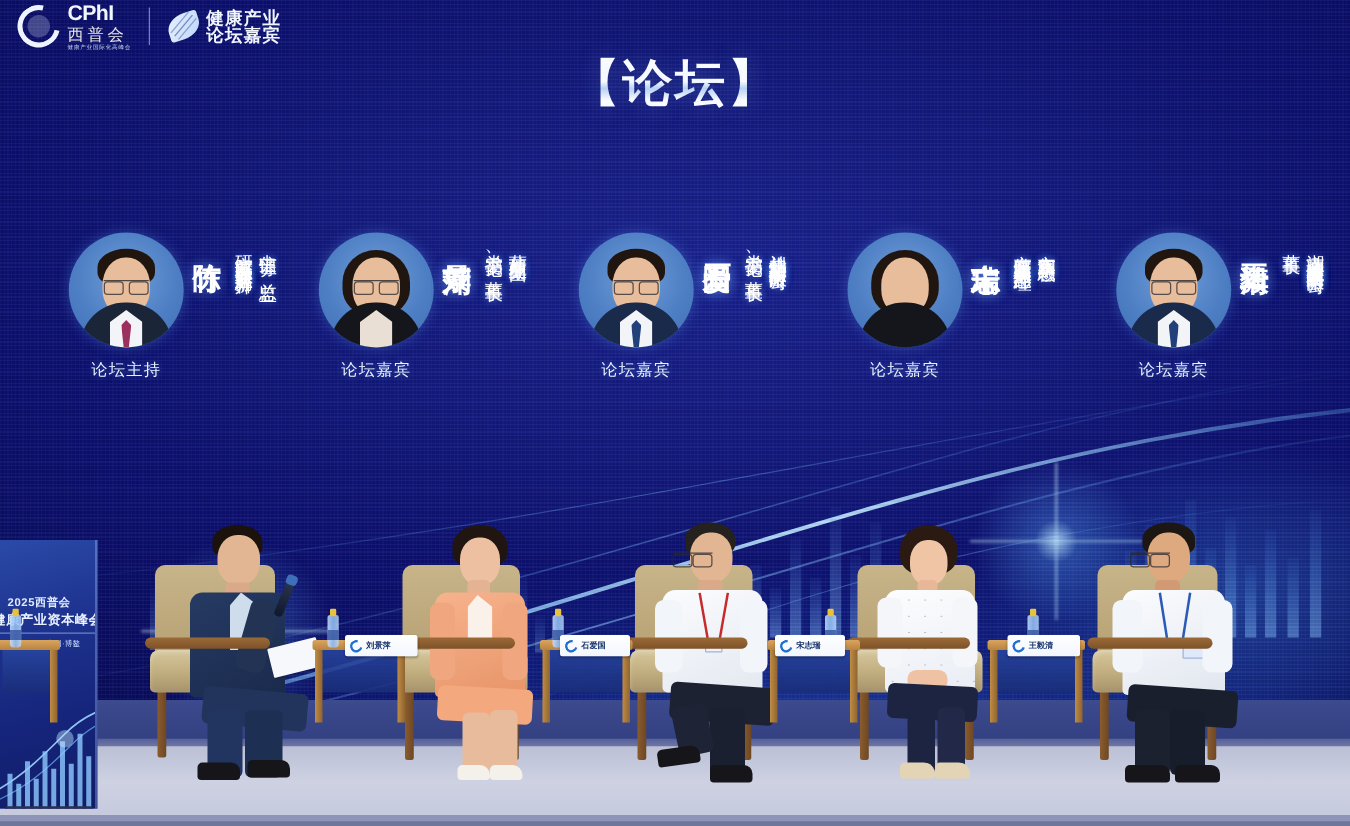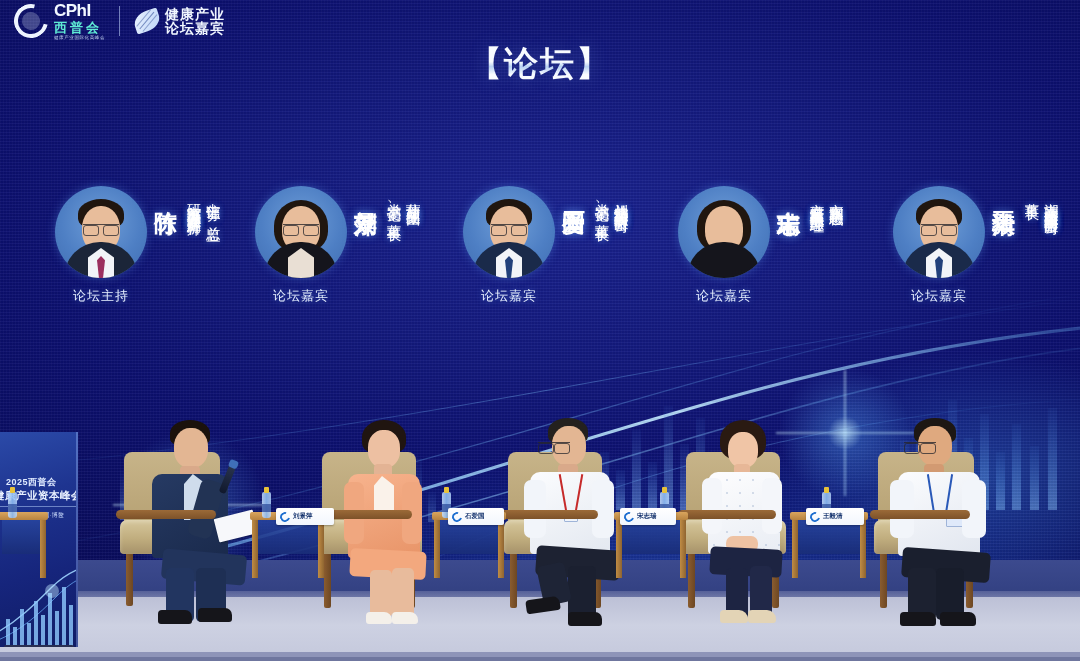--- a/index.html
+++ b/index.html
@@ -89,21 +89,21 @@
     content:""; position:absolute; left: 4px; top: 4px;
     width: 18px; height: 18px; border-radius: 50%;
     background: rgba(230,242,255,0.25);
   }
   .logo-cphi-text { display:flex; flex-direction:column; line-height:1; }
   .logo-cphi-en {
     font-size: 17px; font-weight: 800; color: #f2f7ff;
     letter-spacing: -0.5px; 
   }
   .logo-cphi-cn {
-    font-size: 13px; font-weight: 700; color: #5eead4;
+    font-size: 13px; font-weight: 400; color: #e5e5e5;
     letter-spacing: 3px; margin-top: 2px;
   }
   .logo-cphi-sub {
     font-size: 4.5px; color: #c8d8f5; letter-spacing: 0.6px; margin-top: 2px;
   }
   .logo-div { width: 1px; height: 30px; background: rgba(200,220,255,0.55); }
   .logo-hc { display: flex; align-items: center; gap: 5px; }
   .logo-leaf {
     width: 26px; height: 20px;
     background: linear-gradient(125deg, #eaf2ff 0%, #bcd4f8 100%);
@@ -120,21 +120,21 @@
   .logo-hc-l1, .logo-hc-l2 {
     font-size: 14px; font-weight: 700; color: #f0f6ff; letter-spacing: 1px;
   }
 
   
   .title-block {
     position: absolute; left: 0; top: 44px; width: 1080px;
     text-align: center; z-index: 25;
   }
   .title-1 {
-    font-size: 34px; font-weight: 800; letter-spacing: 2px;
+    font-size: 40px; font-weight: 800; letter-spacing: 2px;
     background: linear-gradient(to bottom, #ffffff 0%, #ffffff 46%, #bdd4f2 58%, #ffffff 78%);
     -webkit-background-clip: text; background-clip: text; color: transparent;
     text-shadow: 0 0 18px rgba(140,190,255,0.25);
     line-height: 1.15;
     text-align: center;
   }
   .title-2 {
     font-size: 50px; font-weight: 800; letter-spacing: 2px; margin-top: 4px;
     background: linear-gradient(to bottom, #ffffff 0%, #ffffff 42%, #c2d8f5 56%, #ffffff 82%);
     -webkit-background-clip: text; background-clip: text; color: transparent;

